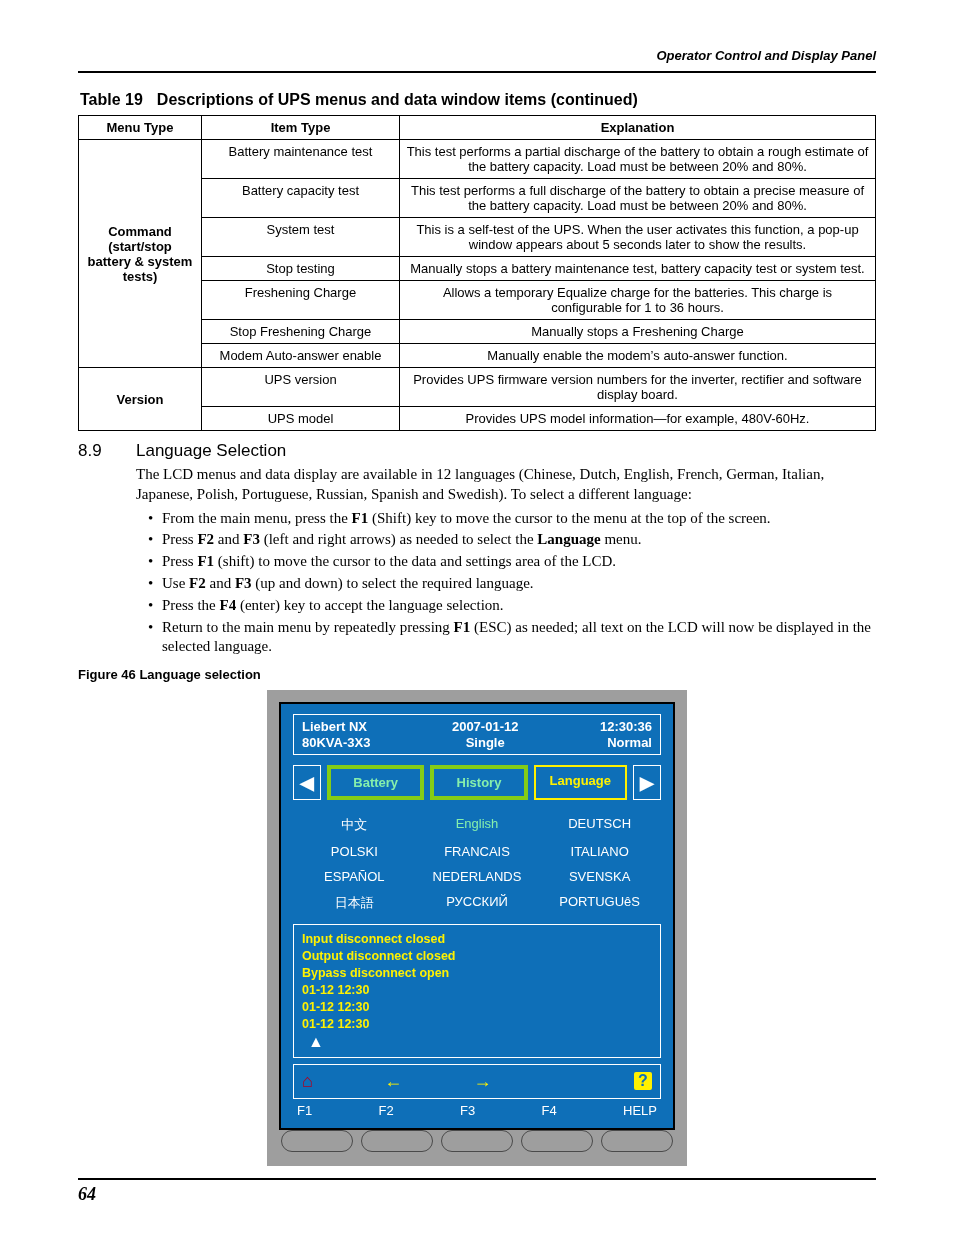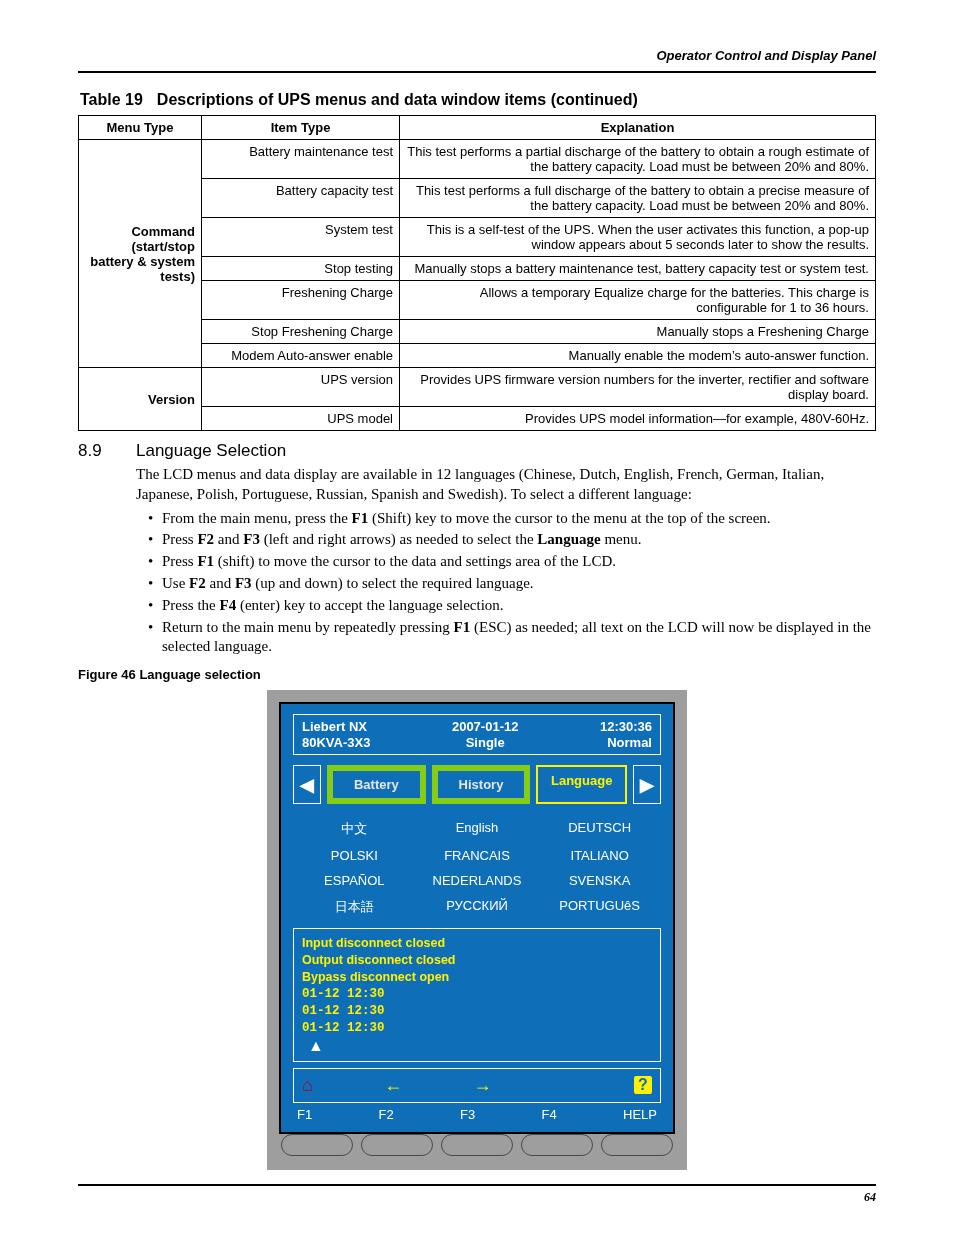--- a/index.html
+++ b/index.html
@@ -35,21 +35,21 @@
   .table-caption .gap { display:inline-block; width:14px; }
   table.ups {
     border-collapse: collapse;
     width: 100%;
     font-family: Arial, Helvetica, sans-serif;
     font-size: 13px;
   }
   table.ups th, table.ups td {
     border: 1px solid #000;
     padding: 4px 6px;
-    text-align: right;
+    text-align: center;
     vertical-align: top;
   }
   table.ups th { font-weight: bold; text-align: center; }
   table.ups td.menu-type { font-weight: bold; vertical-align: middle; width:110px;}
   table.ups td.item { width:185px; }
   .section-head {
     display: flex;
     font-family: Arial, Helvetica, sans-serif;
     font-weight: normal;
     font-size: 17px;
@@ -127,52 +127,52 @@
     color: #fff;
     display:flex;
     align-items:center;
     justify-content:center;
     font-size:18px;
     font-weight:bold;
     line-height:1;
   }
   .tab {
     flex:1;
-    border:6px solid #84cc16;
-    color:#e5e5e5;
+    border:4px solid #84cc16;
+    color:#86efac;
     font-weight:bold;
     font-size:13px;
     text-align:center;
     padding:6px 0;
   }
   .tab.selected { border:2px solid #fff100; color:#fff100; }
   .lang-grid {
     display:grid;
     grid-template-columns: 1fr 1fr 1fr;
     gap: 10px 8px;
     padding: 8px 4px 12px 4px;
     color:#fff;
     font-size:13px;
     text-align:center;
   }
-  .lang-grid .sel { color:#ffffff; }
+  .lang-grid .sel { color:#86efac; }
   .log-box {
     border:1px solid #fff;
     padding:6px 8px;
     color:#fff100;
     font-weight:bold;
     font-size:12.5px;
     display:flex;
     justify-content:space-between;
     align-items:flex-start;
     margin-bottom:6px;
     flex-direction:column;
   }
   .log-lines { line-height:1.35; }
-  .log-times { line-height:1.35; text-align:center;font-family:Liberation Mono, monospace; }
+  .log-times { line-height:1.35; text-align:center; }
   .log-arrow { color:#fff; font-size:16px; align-self:flex-start; padding-left:6px;}
   .fn-row {
     border:1px solid #fff;
     padding:6px 8px;
     display:flex;
     justify-content:space-between;
     align-items:center;
   }
   .home-icon { color:#b00020; font-size:18px; }
   .arr-left, .arr-right { color:#fff100; font-size:18px; }
@@ -200,24 +200,24 @@
     height:20px;
     background:#9e9e9e;
     border:1px solid #4a4a4a;
     border-radius:14px;
   }
 
   .footer {
     position:absolute;
     left:78px; right:78px; bottom:30px;
     border-top:2px solid #000;
-    text-align:right;
+    text-align:left;
     font-style:italic;
     font-weight:bold;
-    font-size:12px;
+    font-size:18px;
     padding-top:4px;
   }
   .b { font-weight:bold; }
 </style>
 </head>
 <body>
 
 <div class="page">
 
   <div class="running-head">Operator Control and Display Panel</div>

